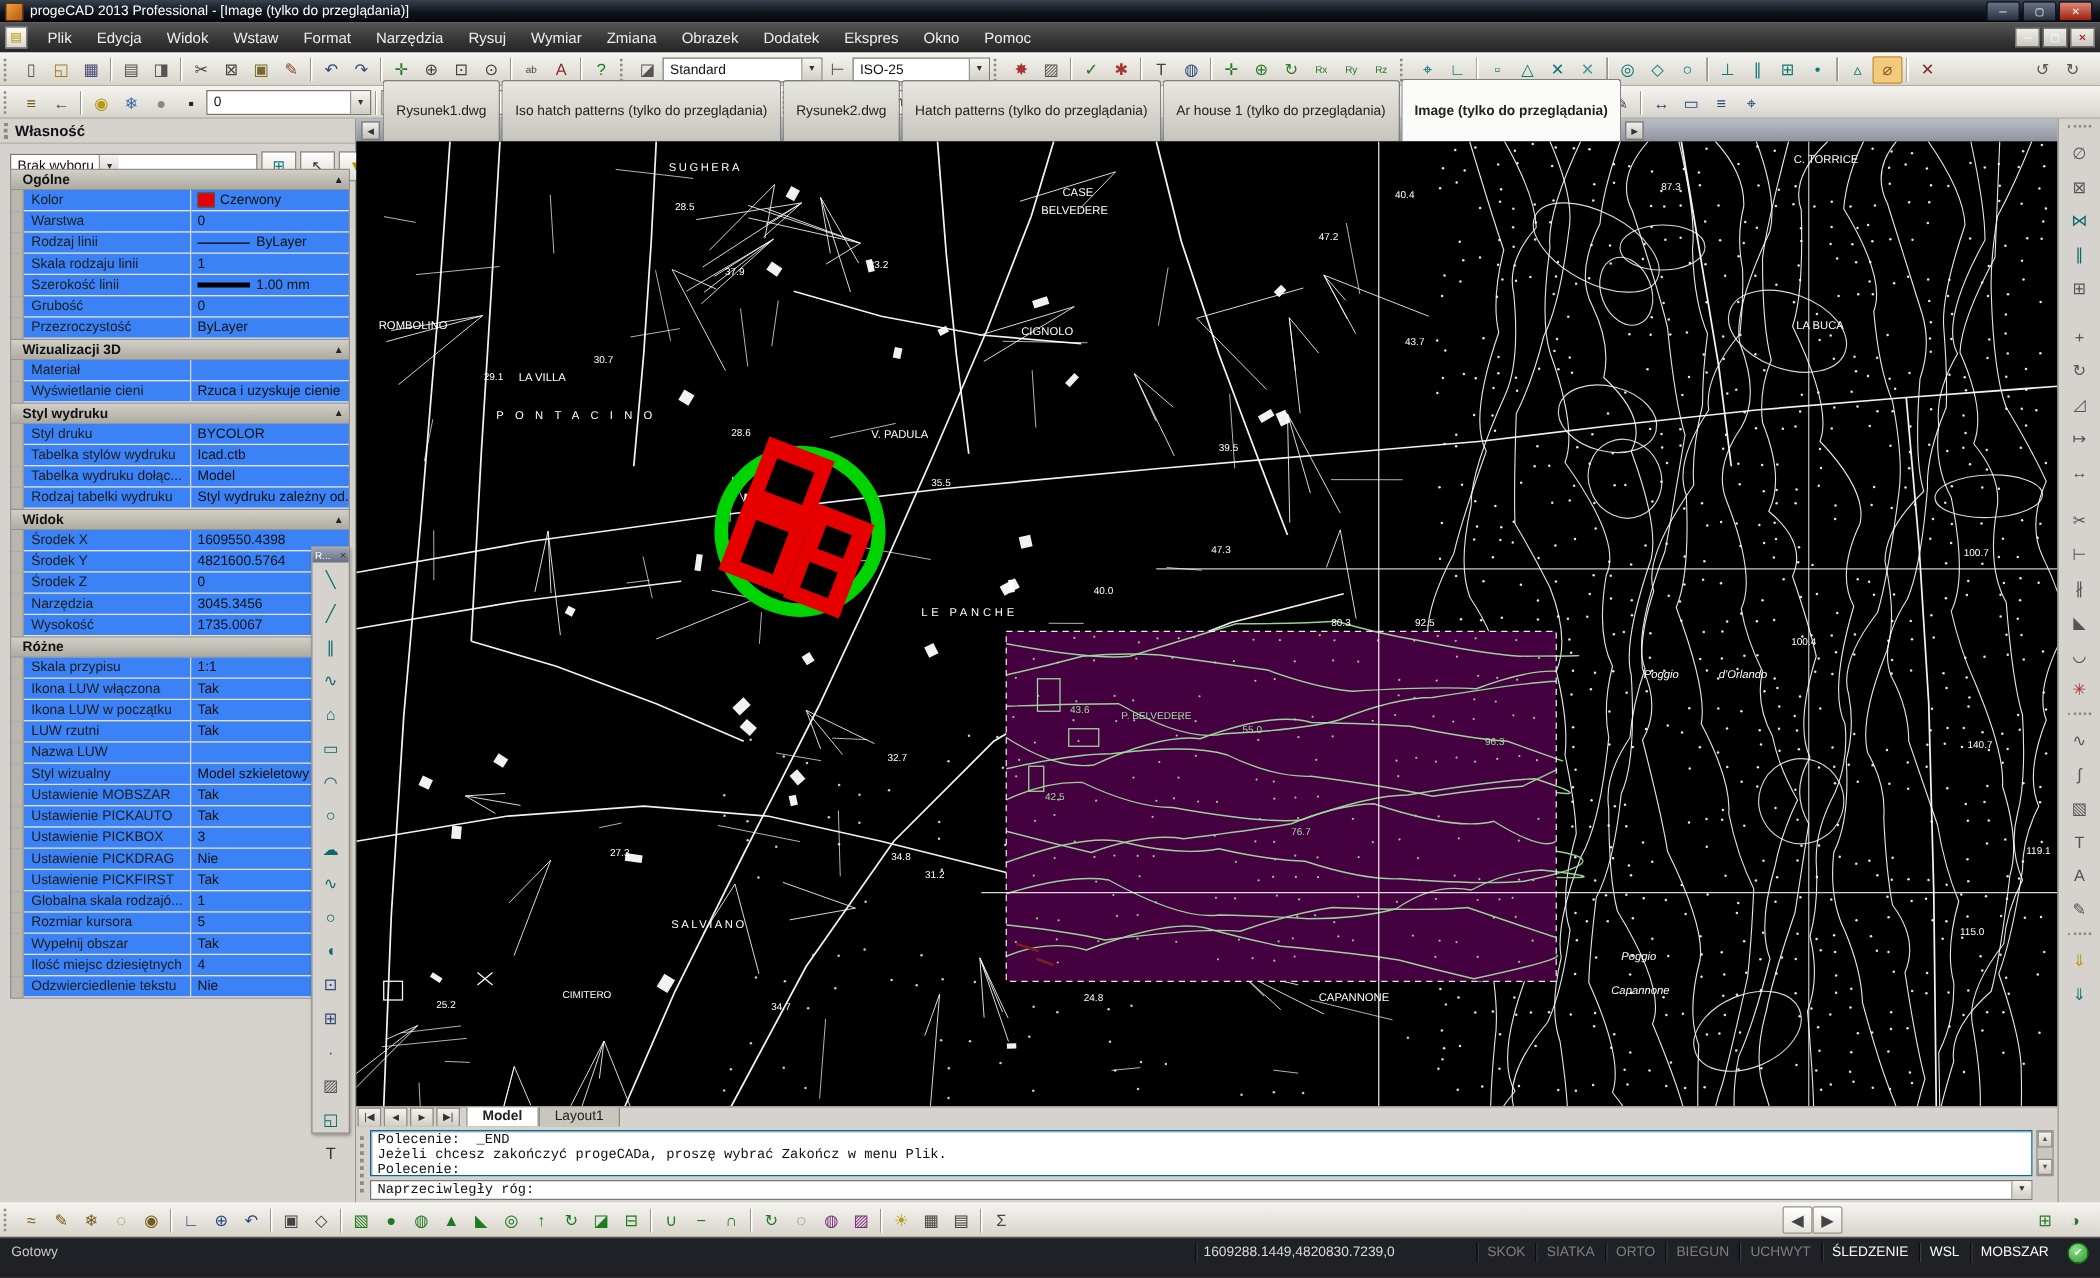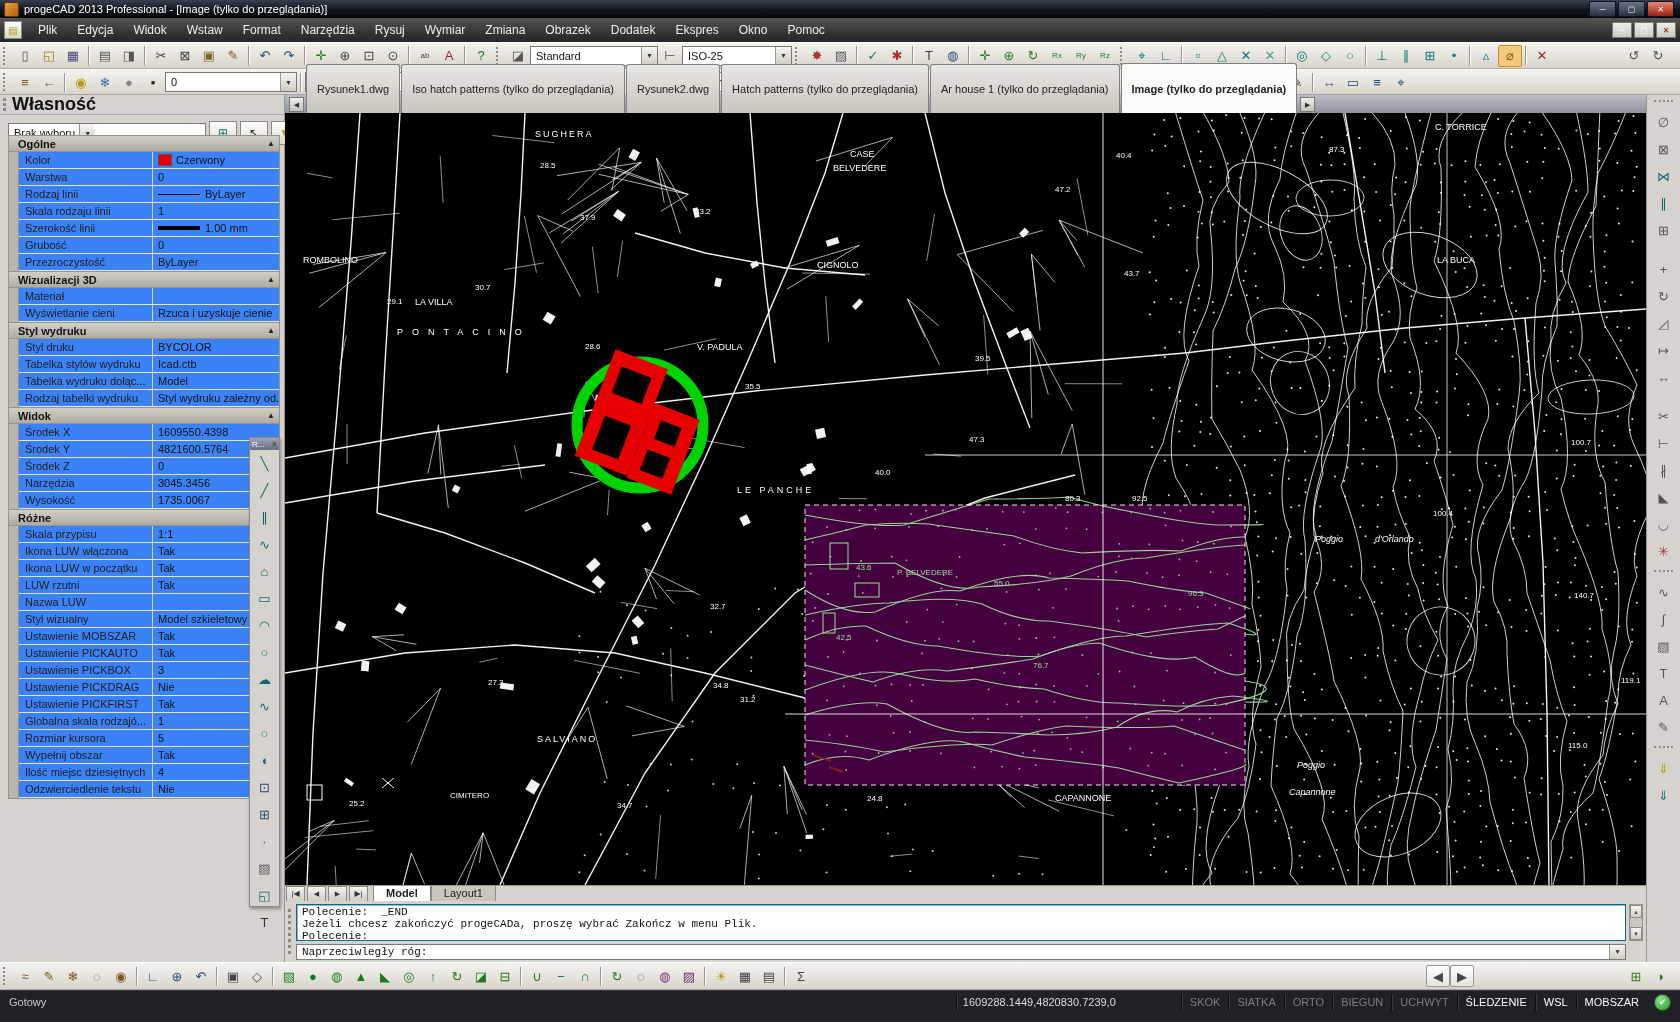--- a/index.html
+++ b/index.html
@@ -45,21 +45,21 @@
     border-left:1px solid #9a978e;display:flex;align-items:center;justify-content:center;flex:none;}
   .arw::after{content:"▼";font-size:7px;color:#333;}
   .combo.disabled{background:#d6d3ce;color:#8d8a84;}
   .lnsample{display:inline-block;width:42px;height:1px;background:#000;margin-right:5px;flex:none;}
   .lnsample.thick{height:4px;}
   .swatch{display:inline-block;width:12px;height:10px;border:1px solid #555;margin-right:4px;flex:none;}
   
   .mainwrap{position:absolute;left:0;top:95px;width:1680px;height:867px;}
   .leftpanel{position:absolute;left:0;top:0;width:285px;height:867px;background:#d6d3ce;box-sizing:border-box;
     border-right:1px solid #98958c;}
-  .ptitle{height:19px;display:flex;align-items:center;font-weight:bold;font-size:18px;
+  .ptitle{height:19px;display:flex;align-items:center;font-weight:bold;font-size:12px;
     border-bottom:1px solid #b3b0a7;padding-left:12px;position:relative;}
   .ptitle::before{content:"";position:absolute;left:3px;top:3px;bottom:3px;border-left:3px dotted #8d8a81;}
   .selrow{display:flex;gap:3px;padding:6px 4px 5px 8px;align-items:center;}
   .selcombo{flex:0 0 198px;height:21px;background:#fff;border:1px solid #7c7972;display:flex;
     align-items:center;padding-left:5px;box-sizing:border-box;}
   .pbtn{width:26px;height:22px;background:linear-gradient(#fff,#dedbd2);border:1px solid #8d8a81;
     display:flex;align-items:center;justify-content:center;font-size:12px;flex:none;}
   .pgrid{position:absolute;left:8px;top:40px;width:272px;}
   .psech{height:17px;display:flex;align-items:center;box-sizing:border-box;font-weight:bold;font-size:11px;
     background:linear-gradient(#d2cfc8,#aeaba2);border:1px solid #96938a;padding:0 4px 0 9px;}

